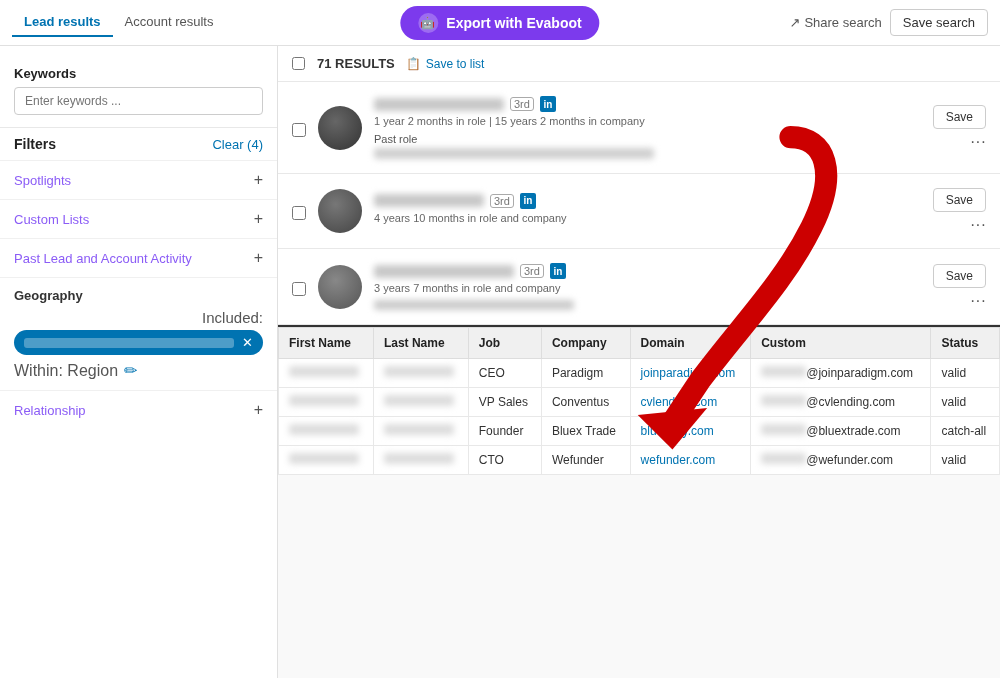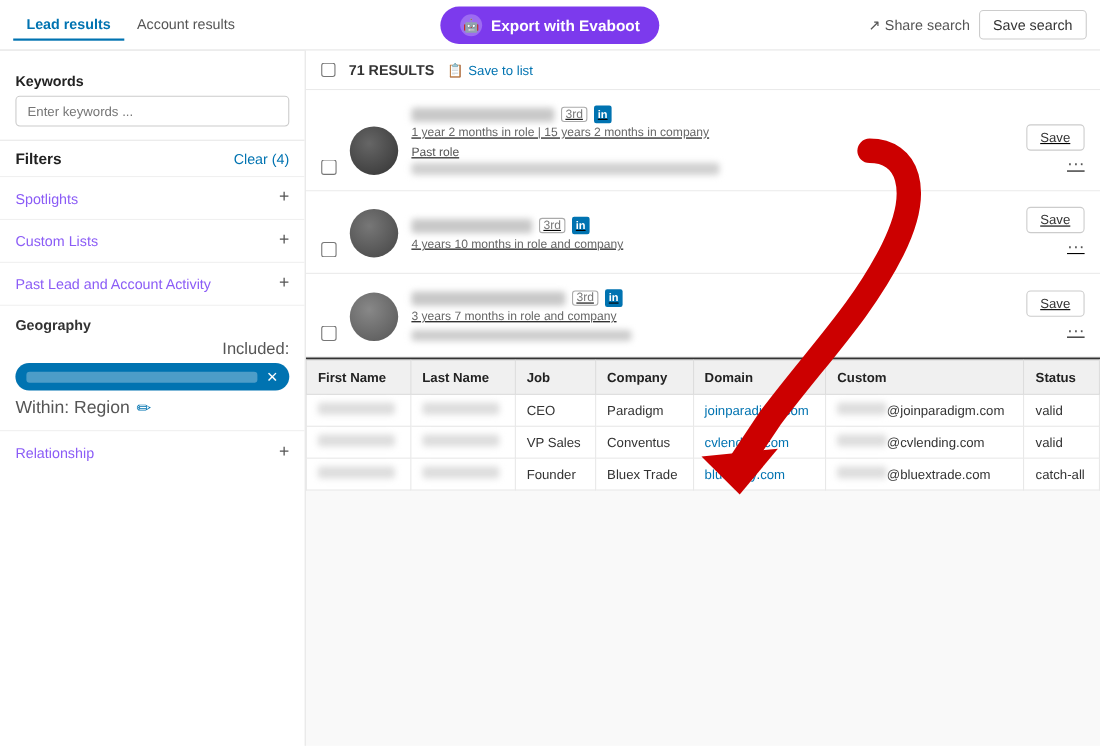--- a/index.html
+++ b/index.html
@@ -225,23 +225,22 @@
       align-items: center;
       gap: 4px;
     }
 
     
     .lead-card {
       background: #fff;
       border-bottom: 1px solid #e8e8e8;
       padding: 14px 14px;
       display: flex;
-      align-items: flex-end;
+      align-items: center;
       gap: 12px;
-      text-decoration: underline;
     }
     .lead-checkbox {
       margin-top: 4px;
       width: 14px;
       height: 14px;
       cursor: pointer;
     }
     .lead-avatar {
       width: 44px;
       height: 44px;
@@ -553,18 +552,27 @@
             </tr>
             <tr>
               <td><span class="blurred-cell"></span></td>
               <td><span class="blurred-cell"></span></td>
               <td>Founder</td>
               <td>Bluex Trade</td>
               <td><a href="#">bluexpay.com</a></td>
               <td><span class="blurred-cell" style="width:45px;"></span><span>@bluextrade.com</span></td>
               <td class="status-catchall">catch-all</td>
             </tr>
+            <tr>
+              <td><span class="blurred-cell"></span></td>
+              <td><span class="blurred-cell"></span></td>
+              <td>CTO</td>
+              <td>Wefunder</td>
+              <td><a href="#">wefunder.com</a></td>
+              <td><span class="blurred-cell" style="width:45px;"></span><span>@wefunder.com</span></td>
+              <td class="status-valid">valid</td>
+            </tr>
           </tbody>
       </table>
     </div>
 
   </div>
 </div>
 
 </body></html>

